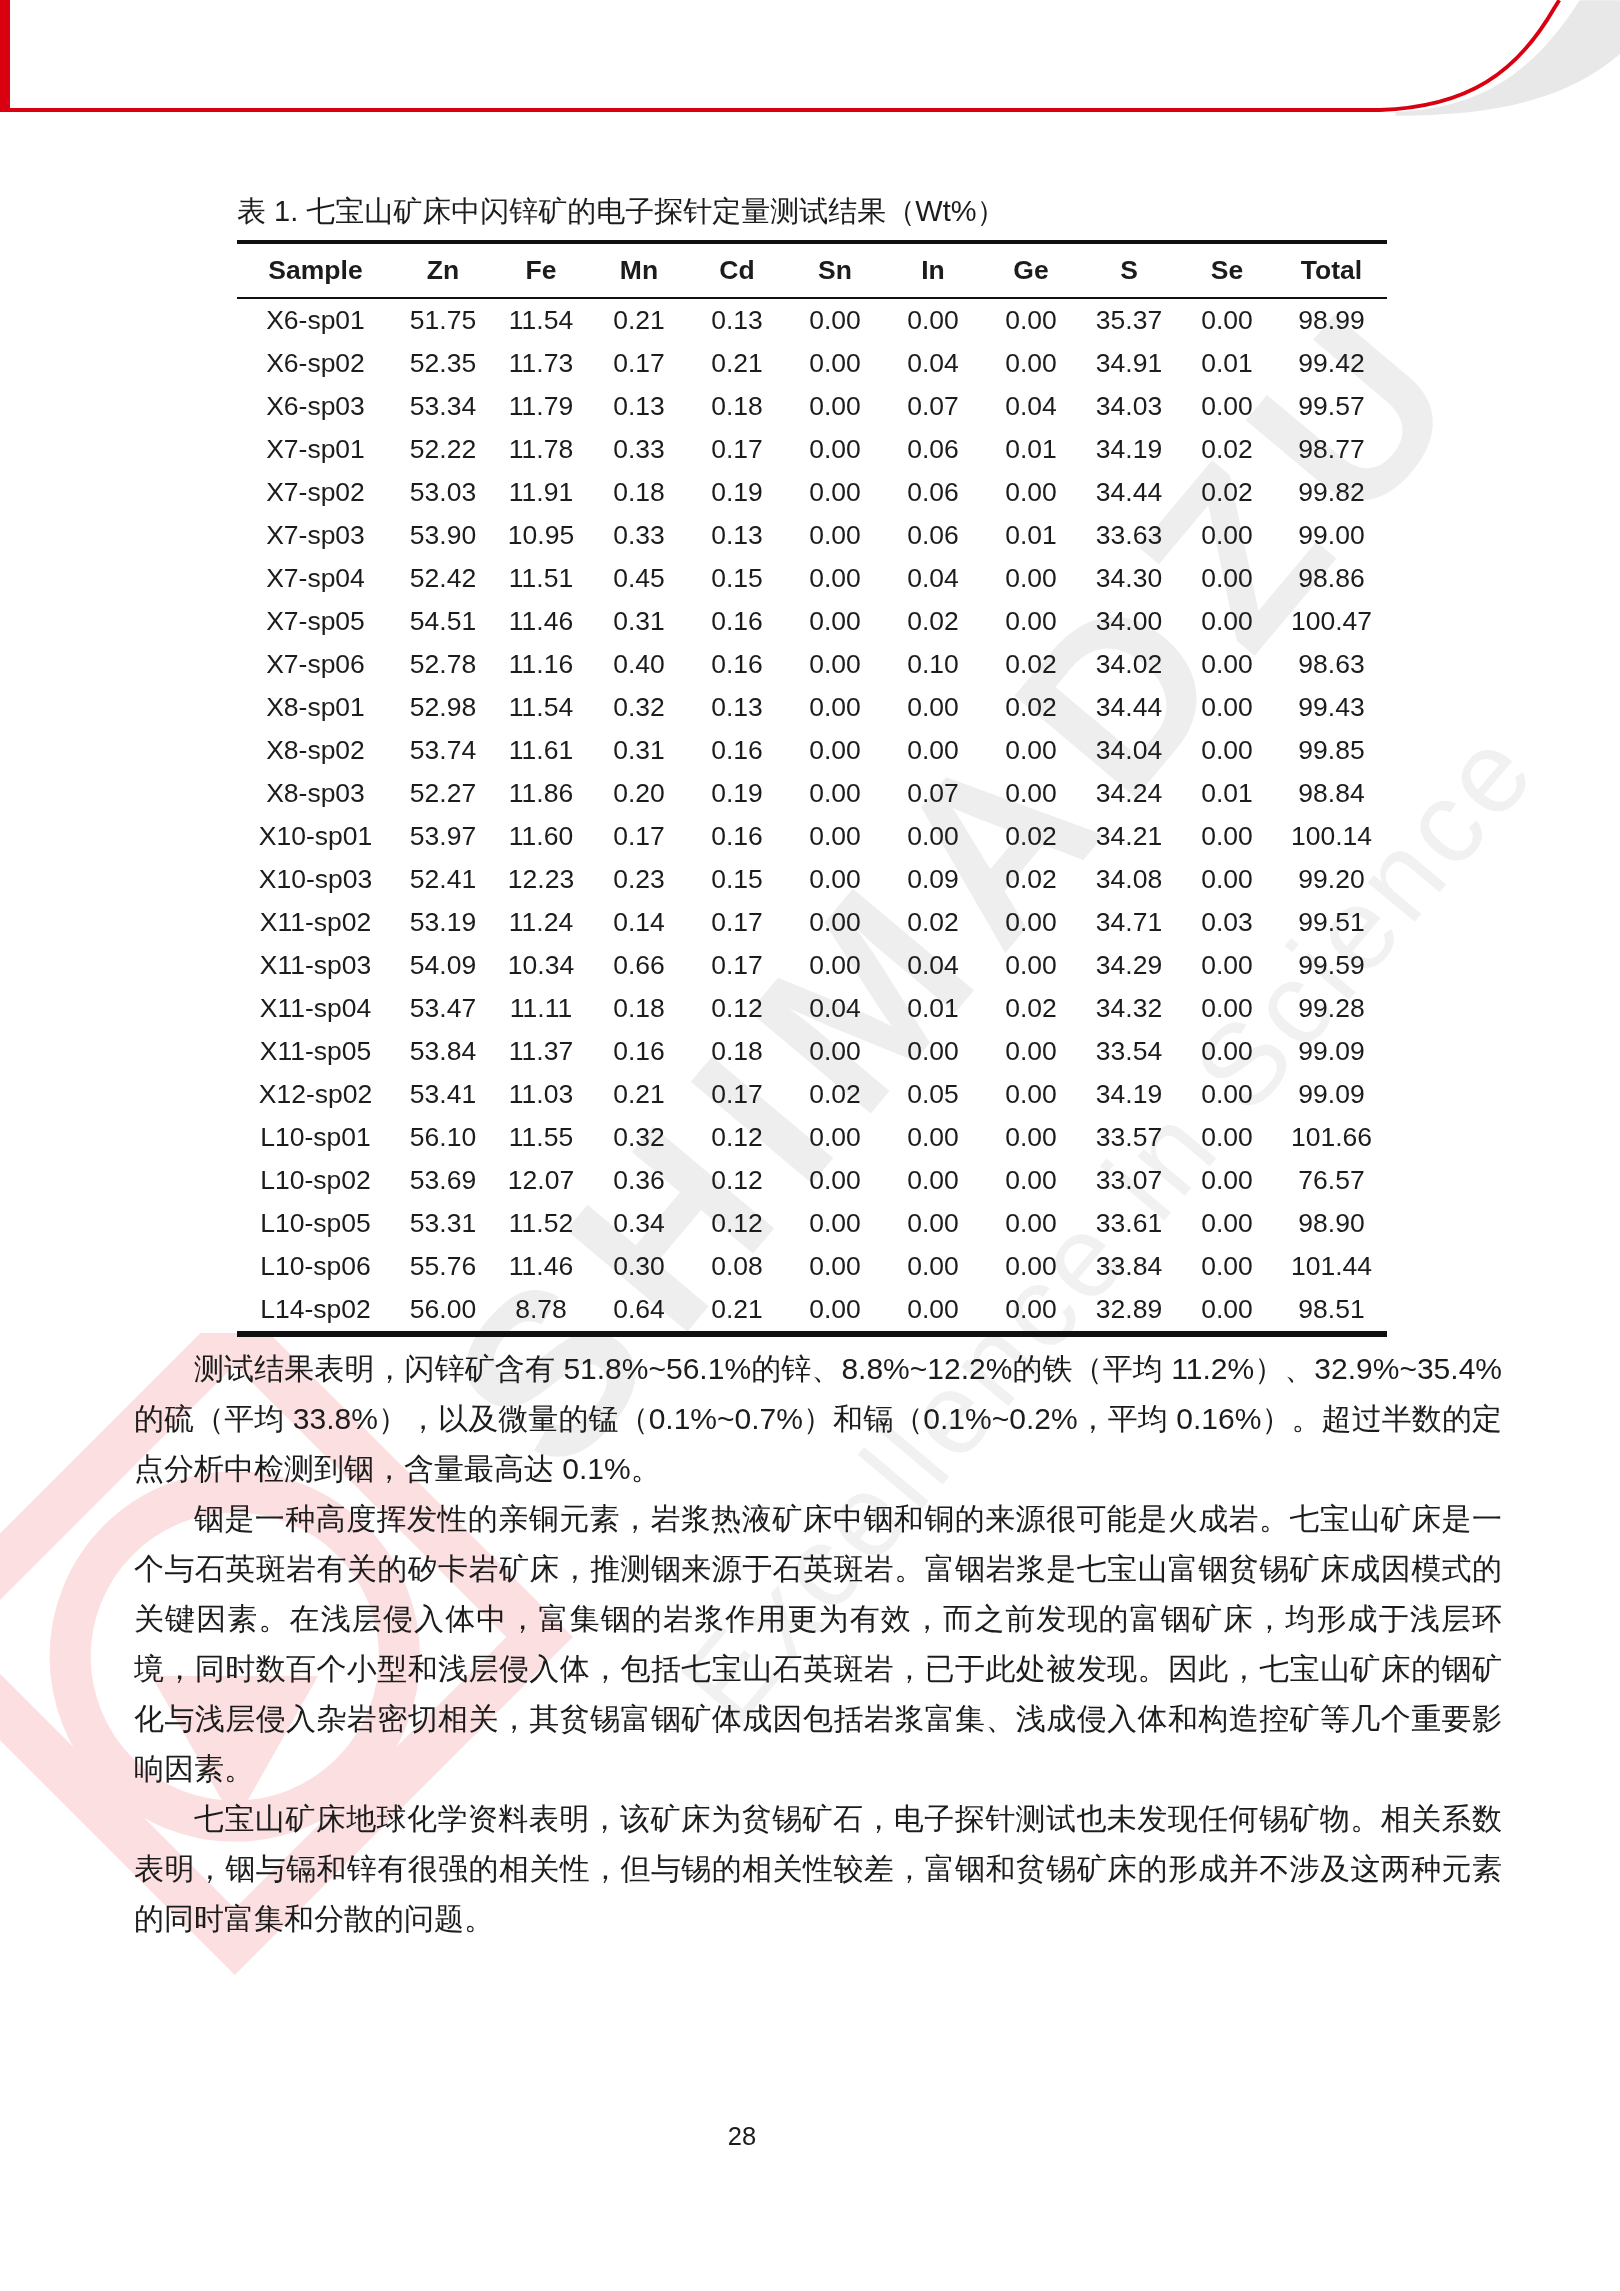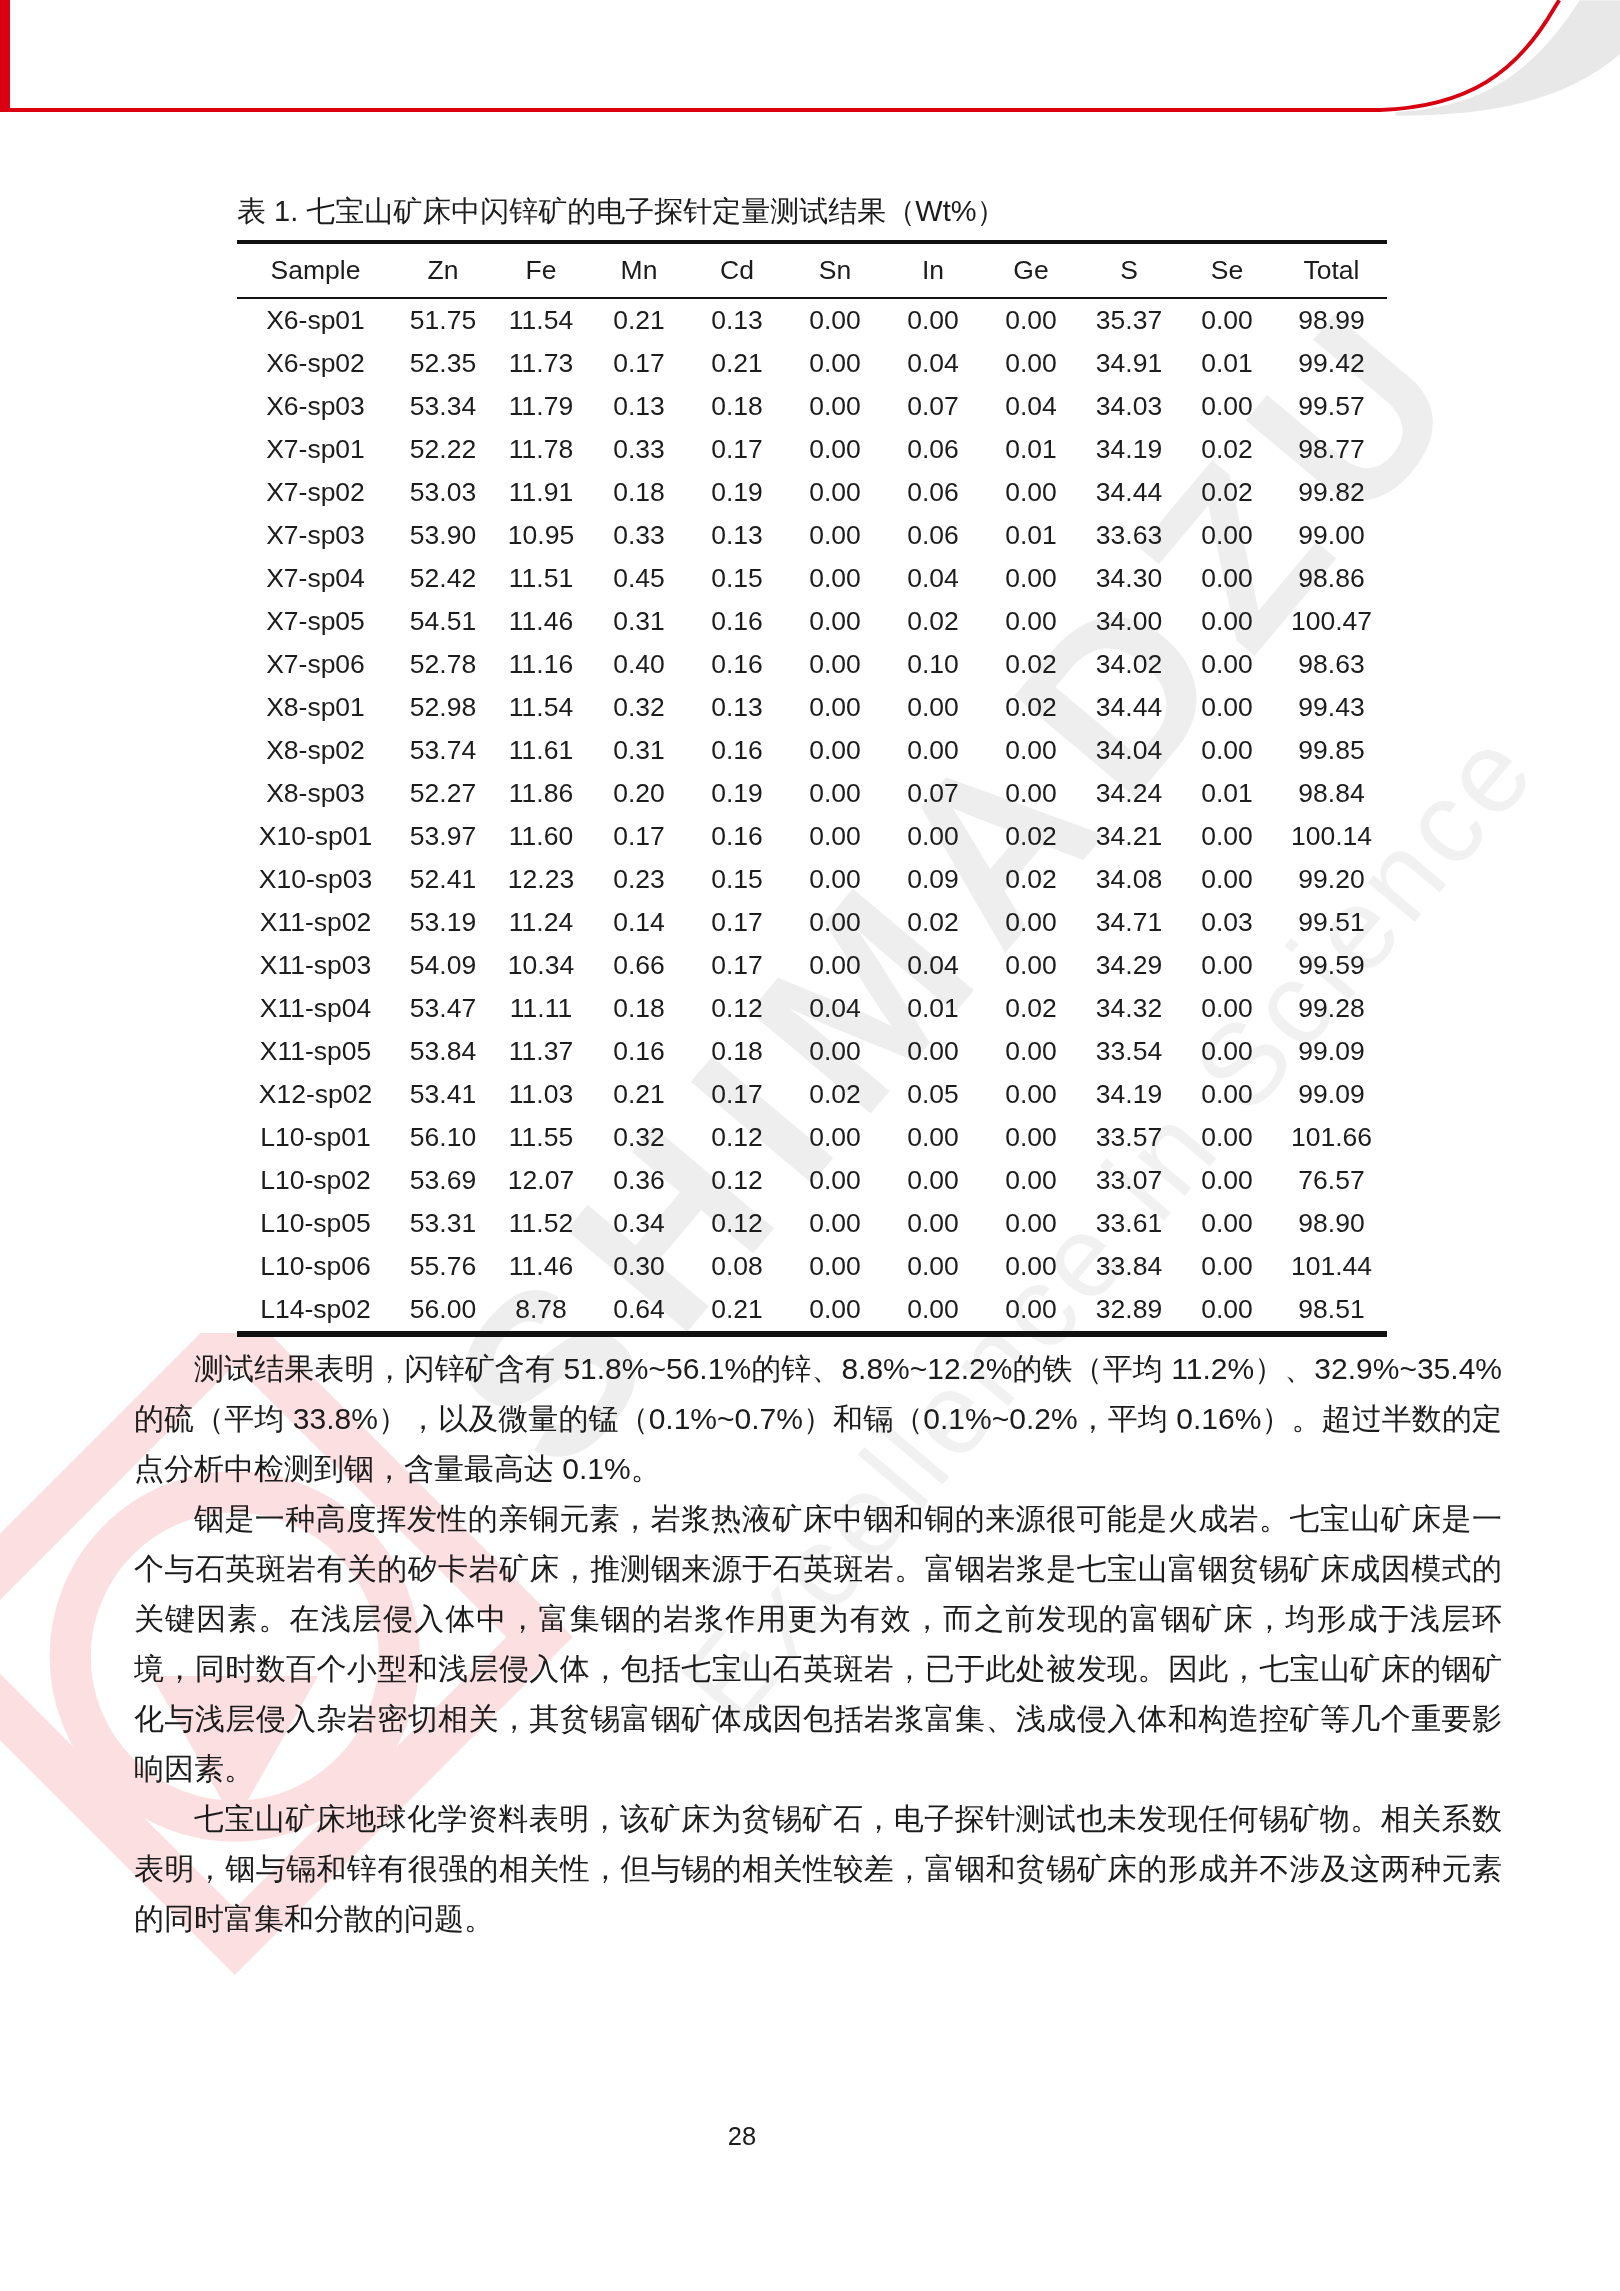--- a/index.html
+++ b/index.html
@@ -44,21 +44,21 @@
     position: absolute; left: 237px; top: 192px; width: 1150px;
     font-size: 29px; z-index: 2;
   }
   .results-table {
     position: absolute; left: 237px; top: 240px; width: 1150px;
     border-collapse: collapse; table-layout: fixed;
     font-size: 26.5px; z-index: 2;
   }
   .results-table thead tr { border-top: 4.9px solid #111; border-bottom: 2.9px solid #111; }
   .results-table th {
-    font-weight: normal; height: 53px; text-align: center; padding: 0;
+    font-weight: bold; height: 53px; text-align: center; padding: 0;
   }
   .results-table tbody { border-bottom: 6.9px solid #111; }
   .results-table td { height: 43px; text-align: center; padding: 0; font-weight: normal; }
 
   
   .body-text {
     position: absolute; left: 134px; top: 1344px; width: 1368px;
     font-size: 30px; line-height: 50px;
     text-align: justify; z-index: 2;
   }

